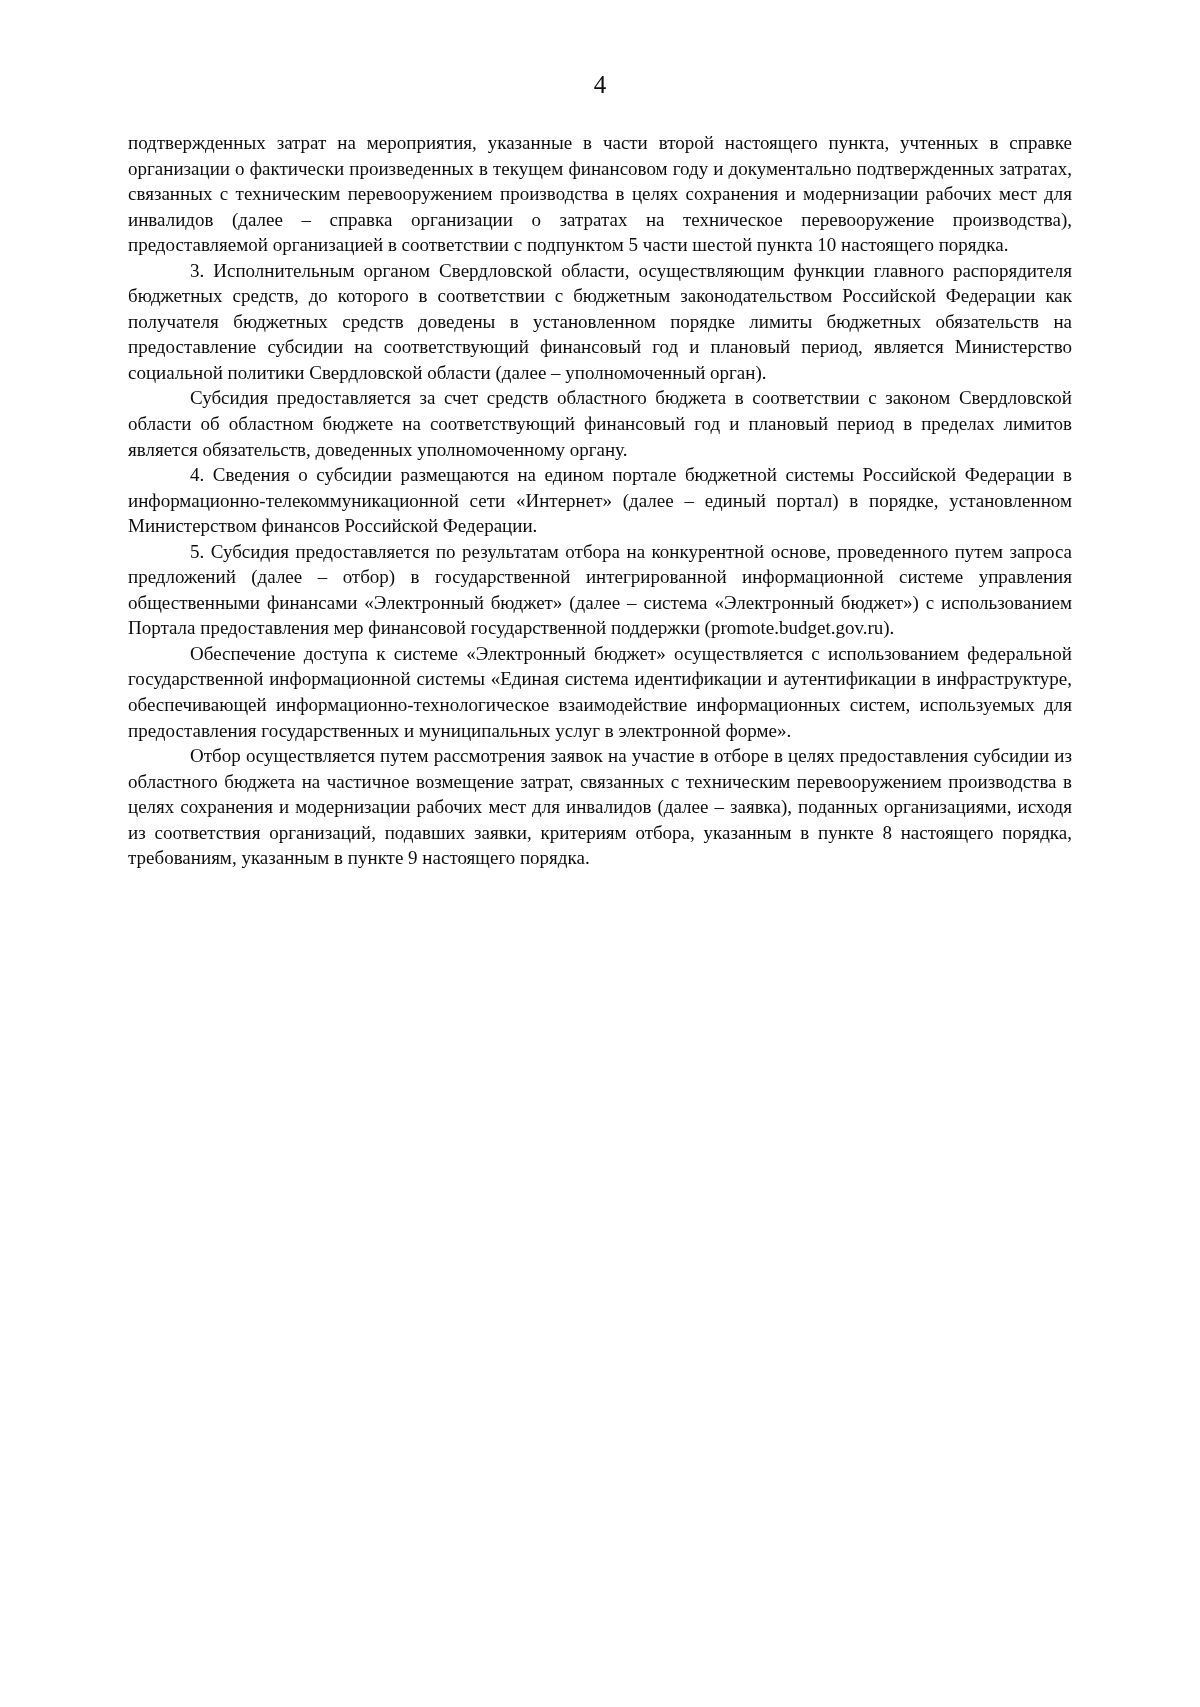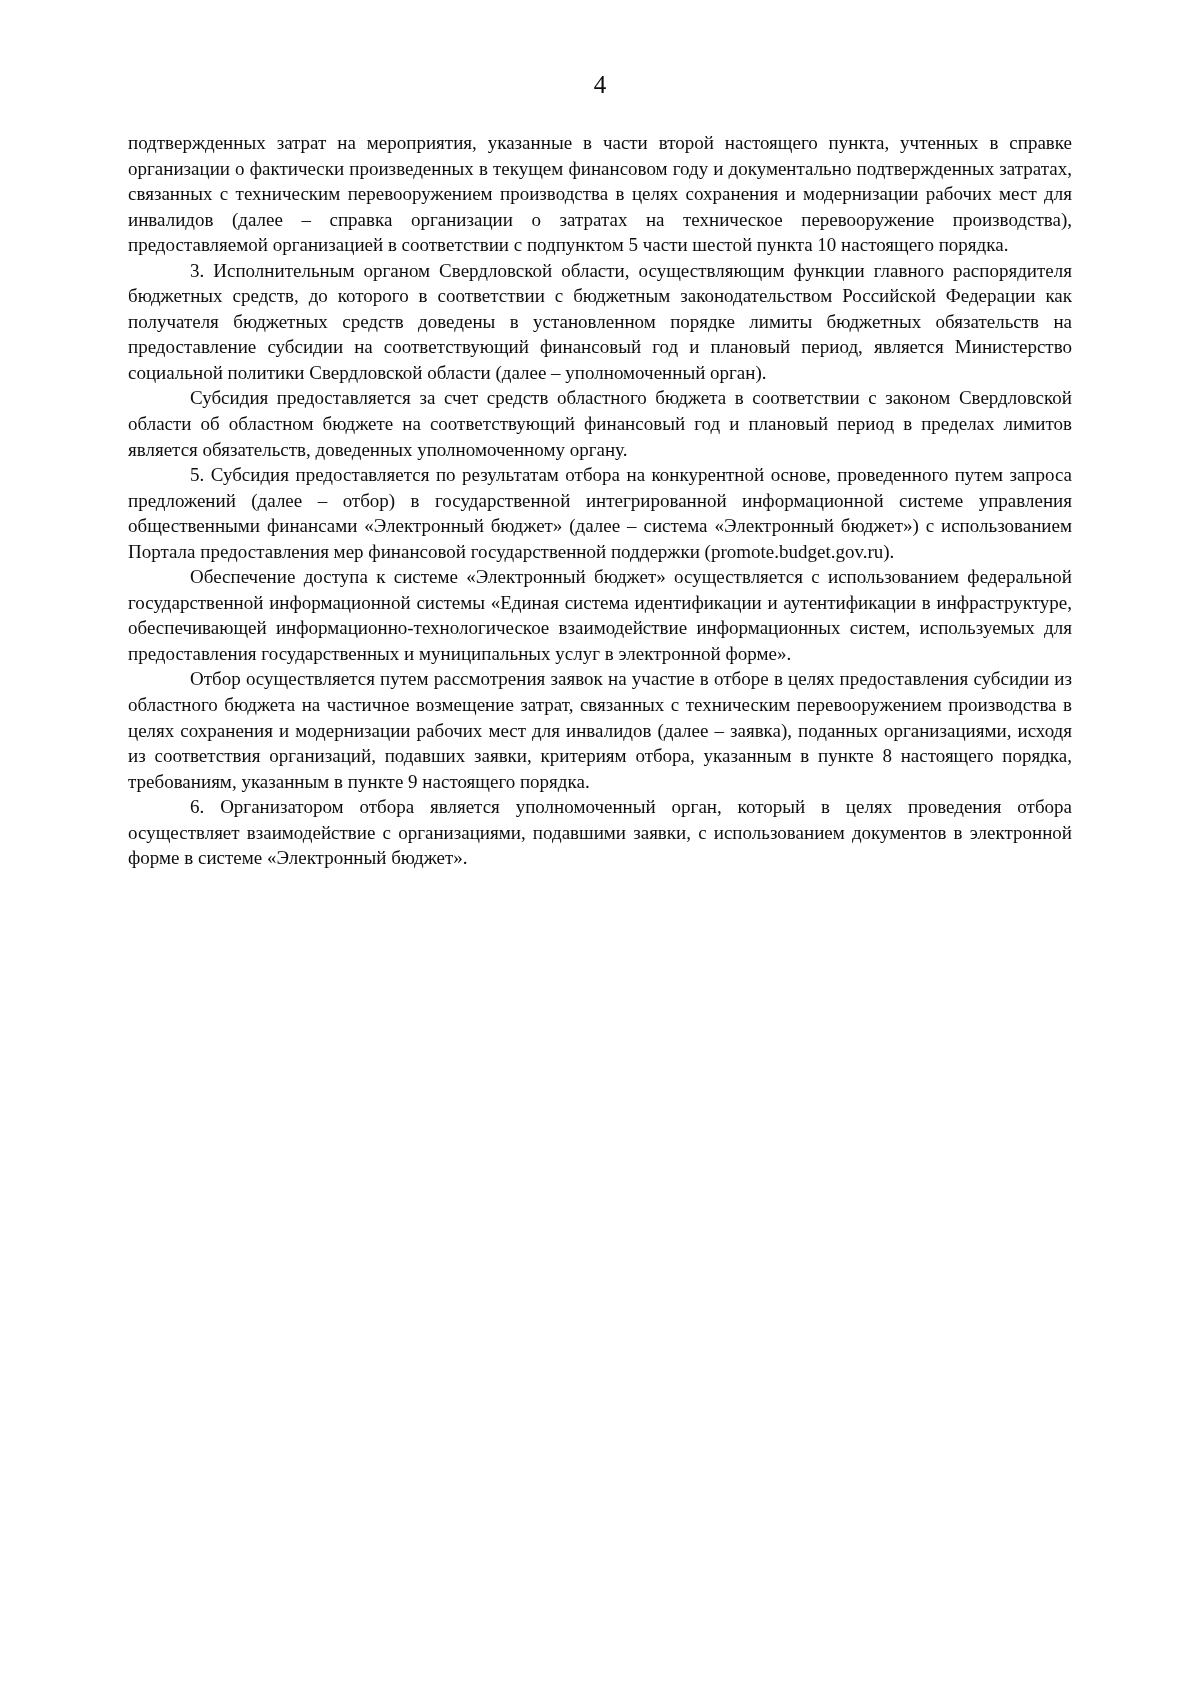--- a/index.html
+++ b/index.html
@@ -45,19 +45,19 @@
 <body>
 
 <div class="page">
 
   <div class="page-number">4</div>
 
   <div class="body-text">
     <p>подтвержденных затрат на мероприятия, указанные в части второй настоящего пункта, учтенных в справке организации о фактически произведенных в текущем финансовом году и документально подтвержденных затратах, связанных с техническим перевооружением производства в целях сохранения и модернизации рабочих мест для инвалидов (далее – справка организации о затратах на техническое перевооружение производства), предоставляемой организацией в соответствии с подпунктом 5 части шестой пункта 10 настоящего порядка.</p>
     <p class="indent">3. Исполнительным органом Свердловской области, осуществляющим функции главного распорядителя бюджетных средств, до которого в соответствии с бюджетным законодательством Российской Федерации как получателя бюджетных средств доведены в установленном порядке лимиты бюджетных обязательств на предоставление субсидии на соответствующий финансовый год и плановый период, является Министерство социальной политики Свердловской области (далее – уполномоченный орган).</p>
     <p class="indent">Субсидия предоставляется за счет средств областного бюджета в соответствии с законом Свердловской области об областном бюджете на соответствующий финансовый год и плановый период в пределах лимитов является обязательств, доведенных уполномоченному органу.</p>
+    <p class="indent">4. Сведения о субсидии размещаются на едином портале бюджетной системы Российской Федерации в информационно-телекоммуникационной сети «Интернет» (далее – единый портал) в порядке, установленном Министерством финансов Российской Федерации.</p>
     <p class="indent">5. Субсидия предоставляется по результатам отбора на конкурентной основе, проведенного путем запроса предложений (далее – отбор) в государственной интегрированной информационной системе управления общественными финансами «Электронный бюджет» (далее – система «Электронный бюджет») с использованием Портала предоставления мер финансовой государственной поддержки (promote.budget.gov.ru).</p>
     <p class="indent">Обеспечение доступа к системе «Электронный бюджет» осуществляется с использованием федеральной государственной информационной системы «Единая система идентификации и аутентификации в инфраструктуре, обеспечивающей информационно-технологическое взаимодействие информационных систем, используемых для предоставления государственных и муниципальных услуг в электронной форме».</p>
     <p class="indent">Отбор осуществляется путем рассмотрения заявок на участие в отборе в целях предоставления субсидии из областного бюджета на частичное возмещение затрат, связанных с техническим перевооружением производства в целях сохранения и модернизации рабочих мест для инвалидов (далее – заявка), поданных организациями, исходя из соответствия организаций, подавших заявки, критериям отбора, указанным в пункте 8 настоящего порядка, требованиям, указанным в пункте 9 настоящего порядка.</p>
-    <p class="indent">6. Организатором отбора является уполномоченный орган, который в целях проведения отбора осуществляет взаимодействие с организациями, подавшими заявки, с использованием документов в электронной форме в системе «Электронный бюджет».</p>
   </div>
 
 </div>
 
 </body></html>

